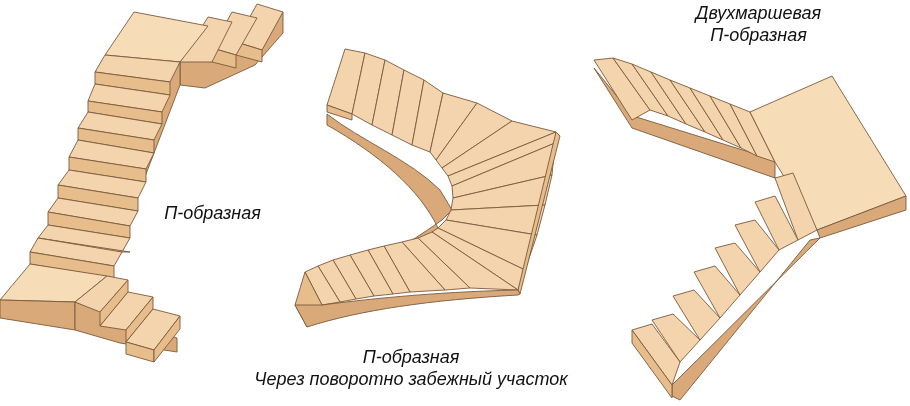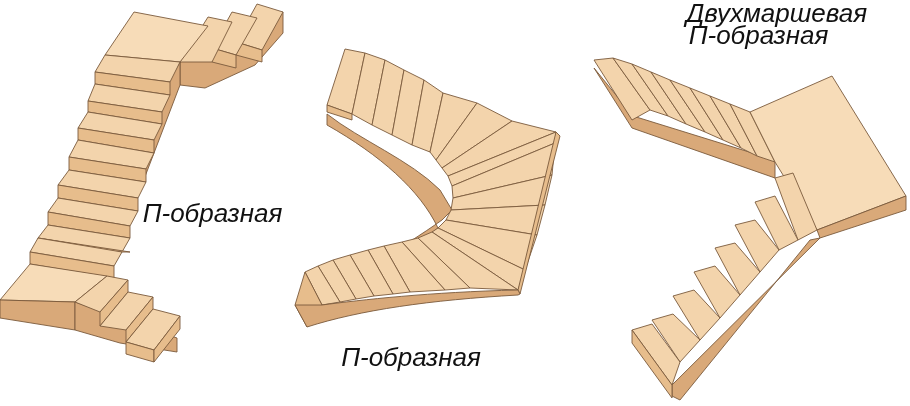--- a/index.html
+++ b/index.html
@@ -1,18 +1,18 @@
 <!DOCTYPE html>
 <html><head>
 <meta charset="utf-8">
 <style>
   html, body { margin: 0; padding: 0; background: #ffffff; }
   body { width: 910px; height: 406px; position: relative; overflow: hidden; font-family: "Liberation Sans", sans-serif; }
   svg.stairs { position: absolute; left: 0; top: 0; }
-  .label { position: absolute; font-style: italic; color: #111; font-size: 26px; line-height: 22px; text-align: center; white-space: nowrap; font-family: "Liberation Sans", sans-serif; }
+  .label { position: absolute; font-style: italic; color: #111; font-size: 18px; line-height: 22px; text-align: center; white-space: nowrap; font-family: "Liberation Sans", sans-serif; }
   #lbl-three { left: 140px; top: 202px; width: 145px; }
   #lbl-winder { left: 236px; top: 346px; width: 350px; }
   #lbl-two { left: 686px; top: 2px; width: 145px; }
   .tread { fill: #f3d4ac; stroke: #7a5a3c; stroke-width: 0.9; stroke-linejoin: round; }
   .riser { fill: #e7bd8c; stroke: #7a5a3c; stroke-width: 0.9; stroke-linejoin: round; }
   .side  { fill: #d9a979; stroke: #7a5a3c; stroke-width: 0.9; stroke-linejoin: round; }
   .top   { fill: #f7dcb8; stroke: #7a5a3c; stroke-width: 0.9; stroke-linejoin: round; }
 </style>
 </head>
 <body>
@@ -144,18 +144,19 @@
     </g>
   </g>
 </svg>
 
 <div class="label" id="lbl-three">
   <div>П-образная</div>
 </div>
 
 <div class="label" id="lbl-winder">
   <div>П-образная</div>
+  <div>Через поворотно забежный участок</div>
 </div>
 
 <div class="label" id="lbl-two">
   <div>Двухмаршевая</div>
   <div>П-образная</div>
 </div>
 
 </body></html>

